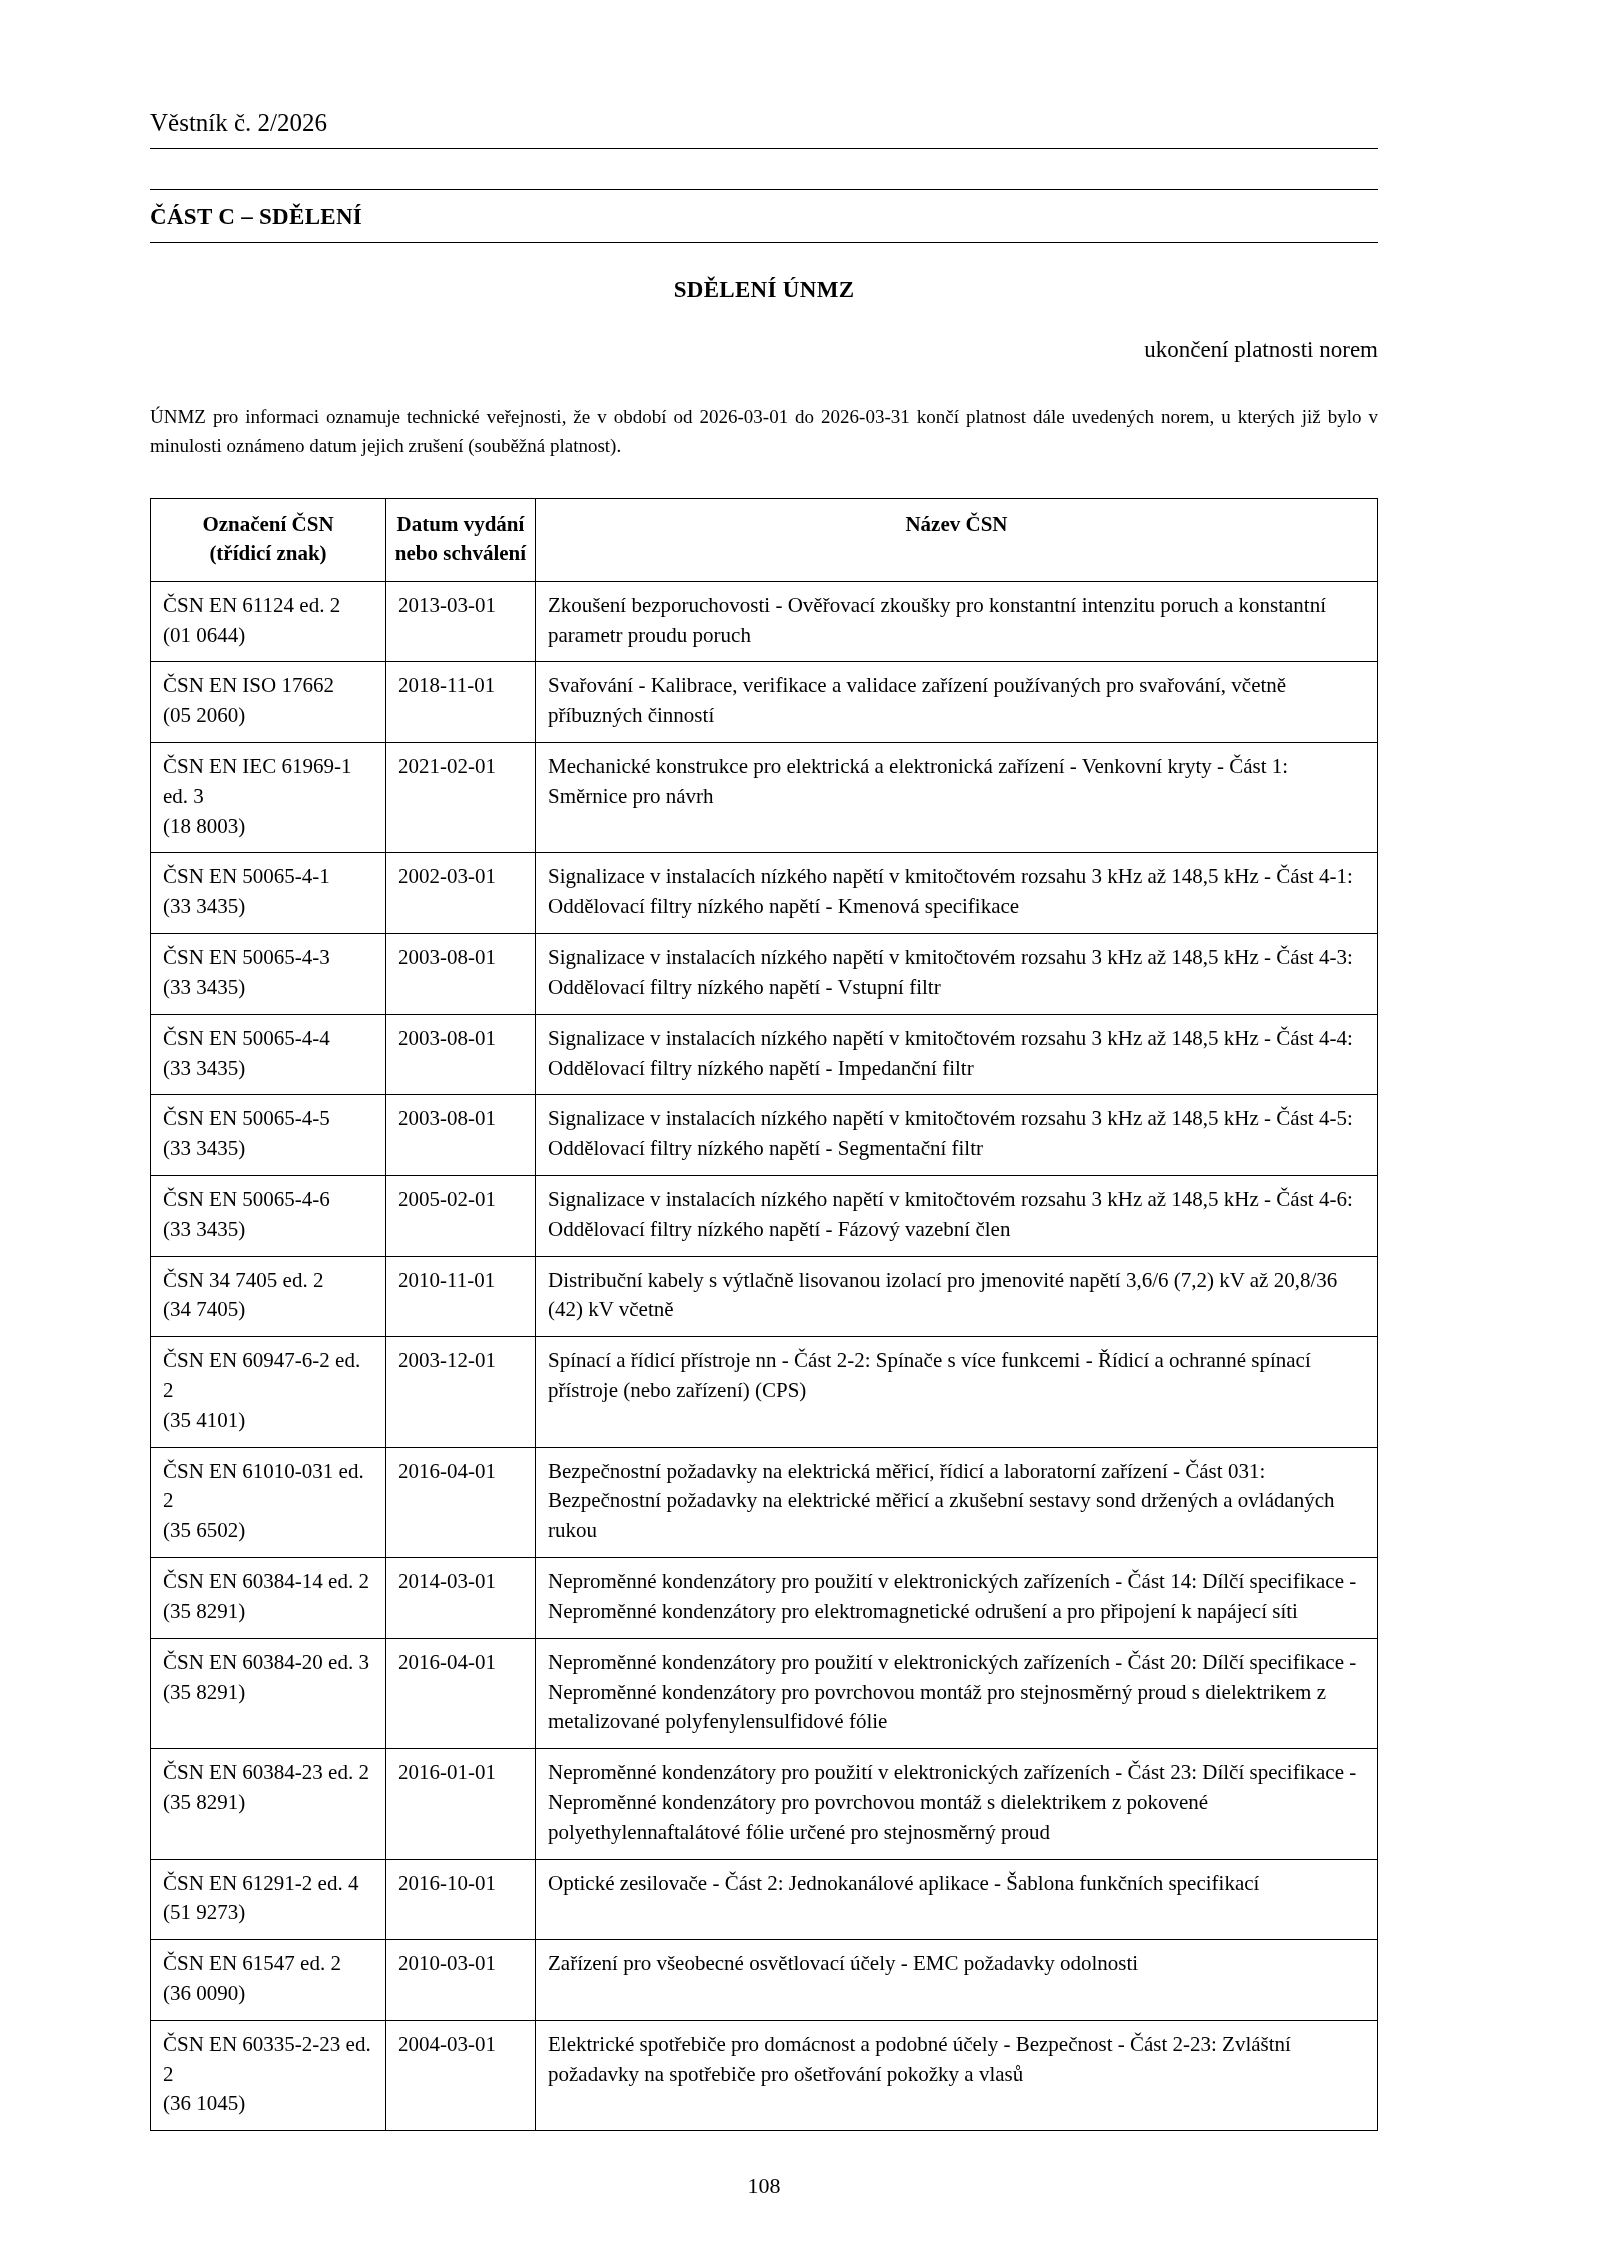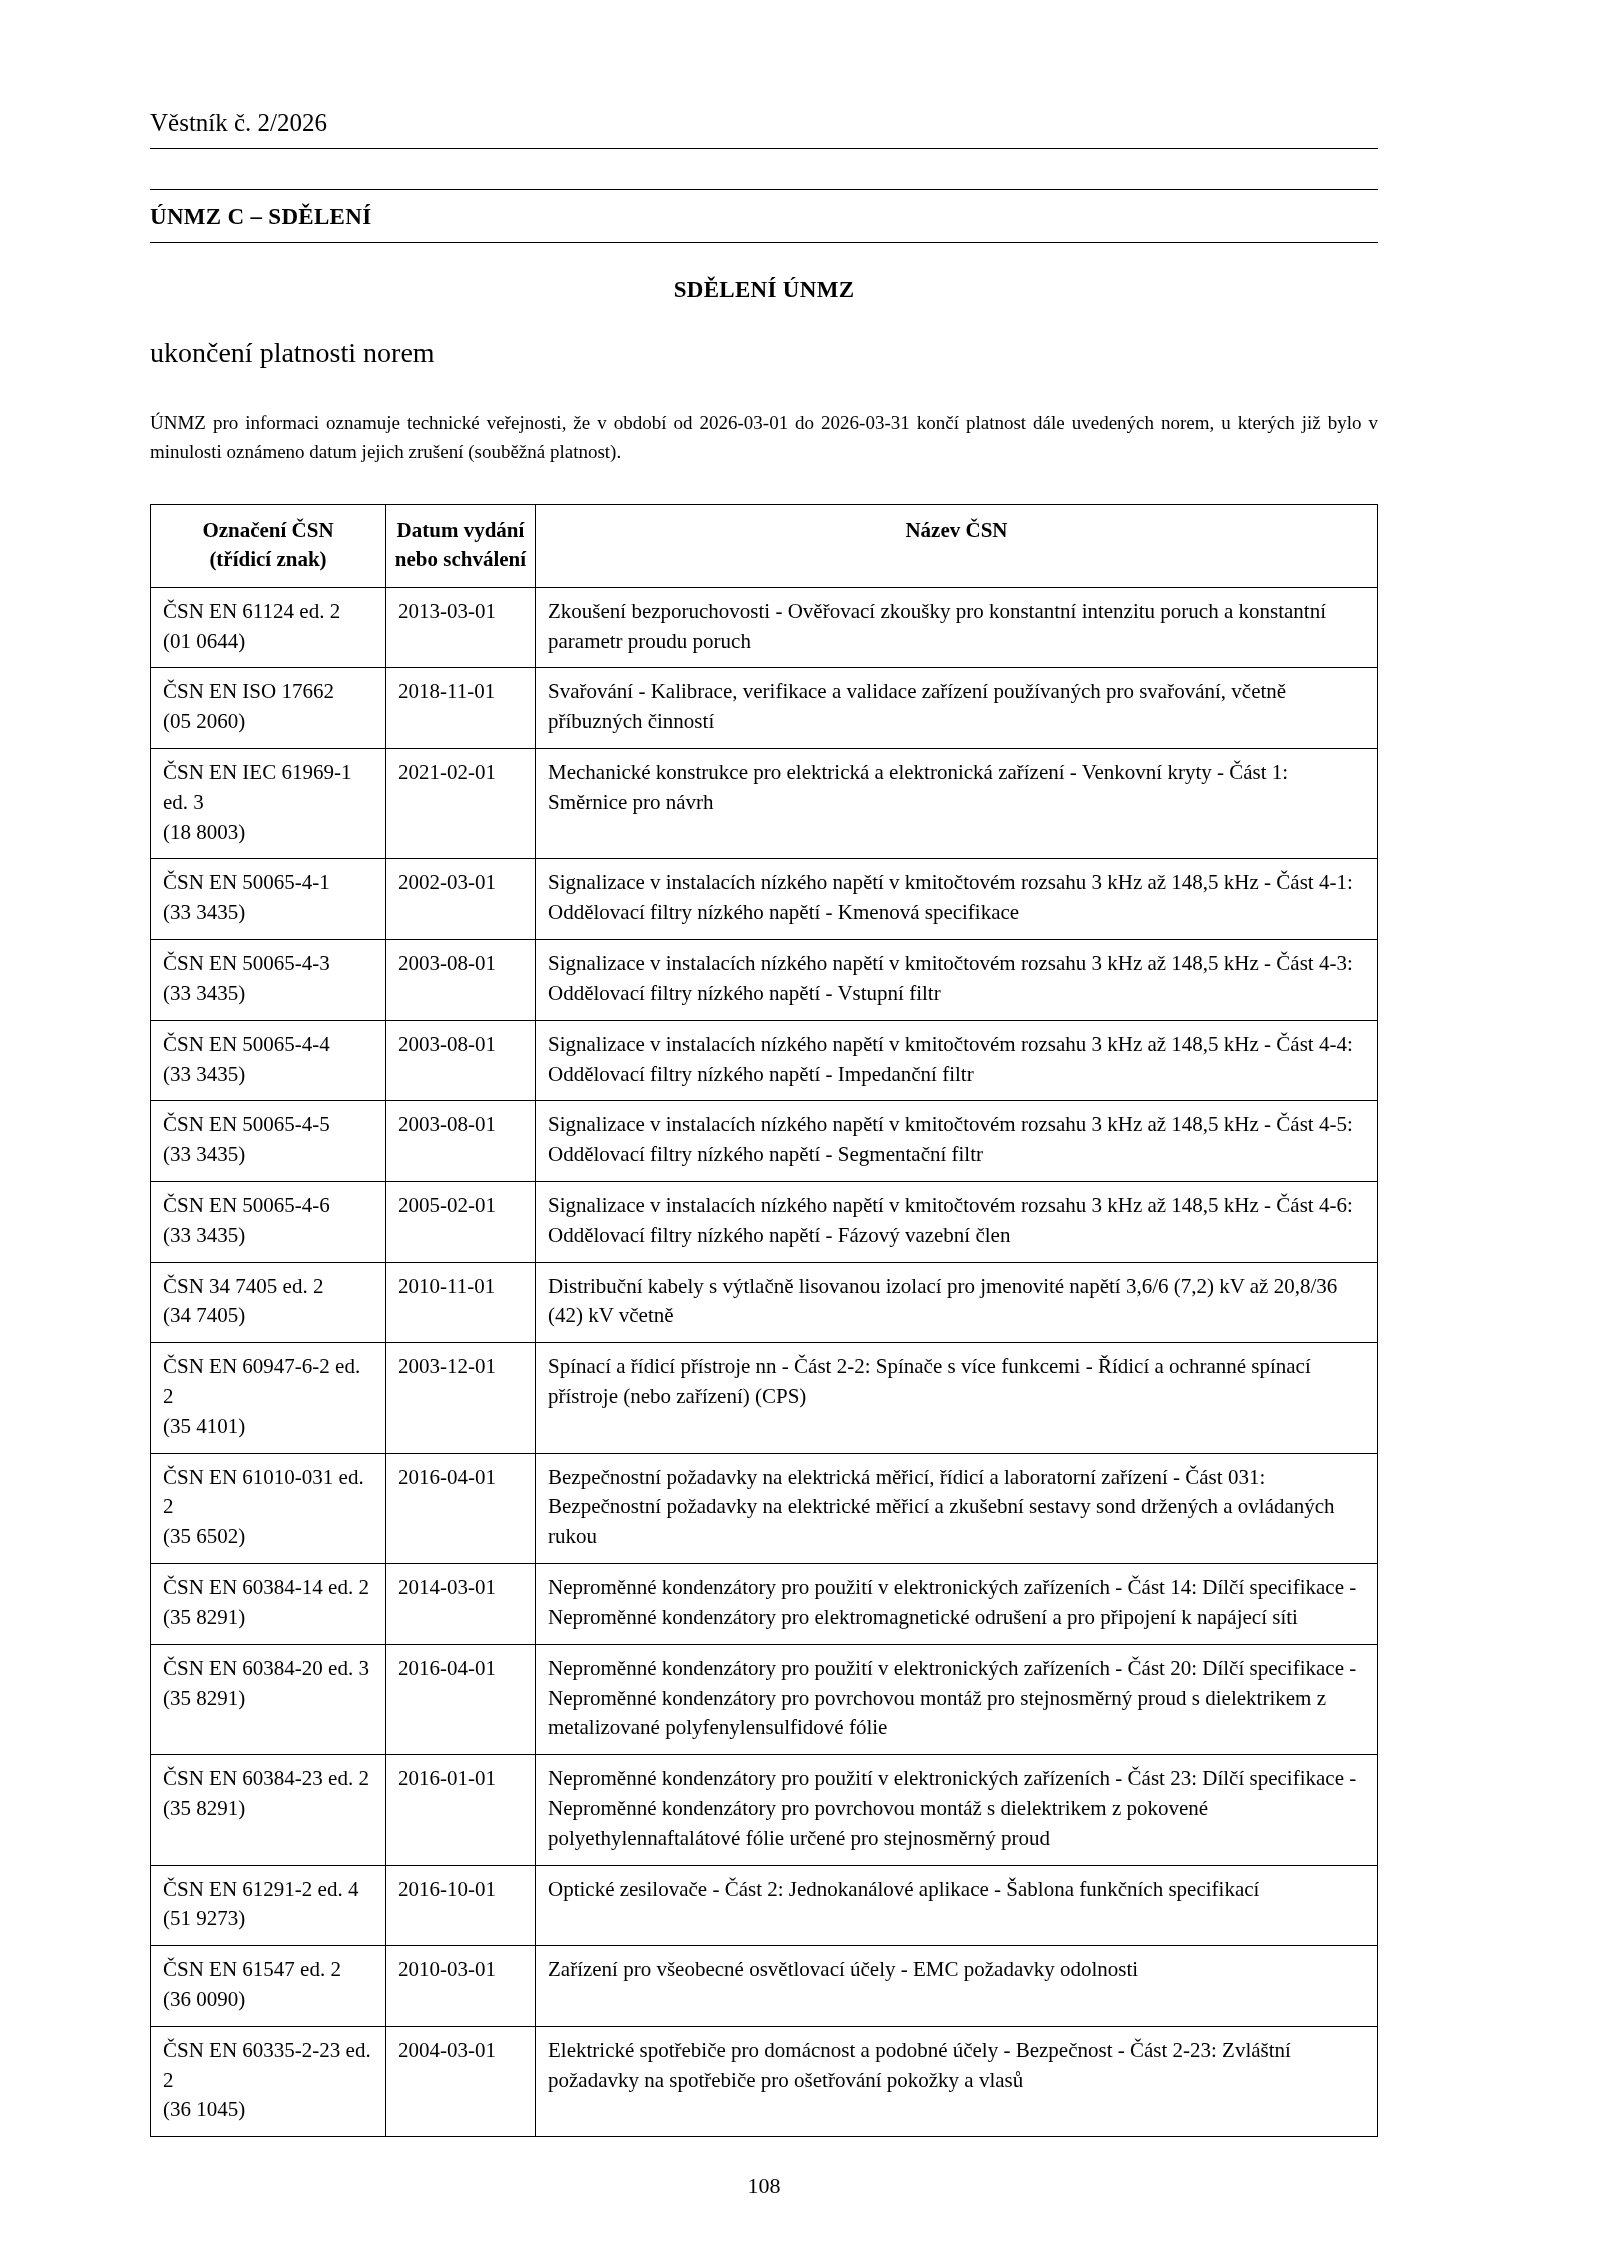--- a/index.html
+++ b/index.html
@@ -38,22 +38,22 @@
     padding: 14px 0 12px 0;
   }
   .section-gap-1 { height: 40px; }
   .section-title {
     text-align: center;
     font-size: 23px;
     font-weight: bold;
     letter-spacing: 0.3px;
   }
   .section-sub {
-    text-align: left;
-    font-size: 28px;
+    text-align: right;
+    font-size: 23px;
     margin-top: 34px;
   }
   .intro {
     margin-top: 40px;
     font-size: 19px;
     line-height: 1.5;
     text-align: justify;
   }
   table.norms {
     margin-top: 38px;
@@ -95,21 +95,21 @@
 <div class="page">
 
   <div class="header-line">
     <span>Věstník č. 2/2026</span>
   </div>
   <hr class="rule">
 
   <div class="section-gap-1"></div>
 
   <hr class="rule">
-  <div class="part-title">ÚNMZ C – SDĚLENÍ</div>
+  <div class="part-title">ČÁST C – SDĚLENÍ</div>
   <hr class="rule">
 
   <div style="height:34px"></div>
 
   <div class="section-title">SDĚLENÍ ÚNMZ</div>
   <div class="section-sub">ukončení platnosti norem</div>
 
   <p class="intro">ÚNMZ pro informaci oznamuje technické veřejnosti, že v období od  2026-03-01 do 2026-03-31 končí platnost dále uvedených norem, u kterých již bylo v minulosti oznámeno datum jejich zrušení (souběžná platnost).</p>
 
   <table class="norms">

